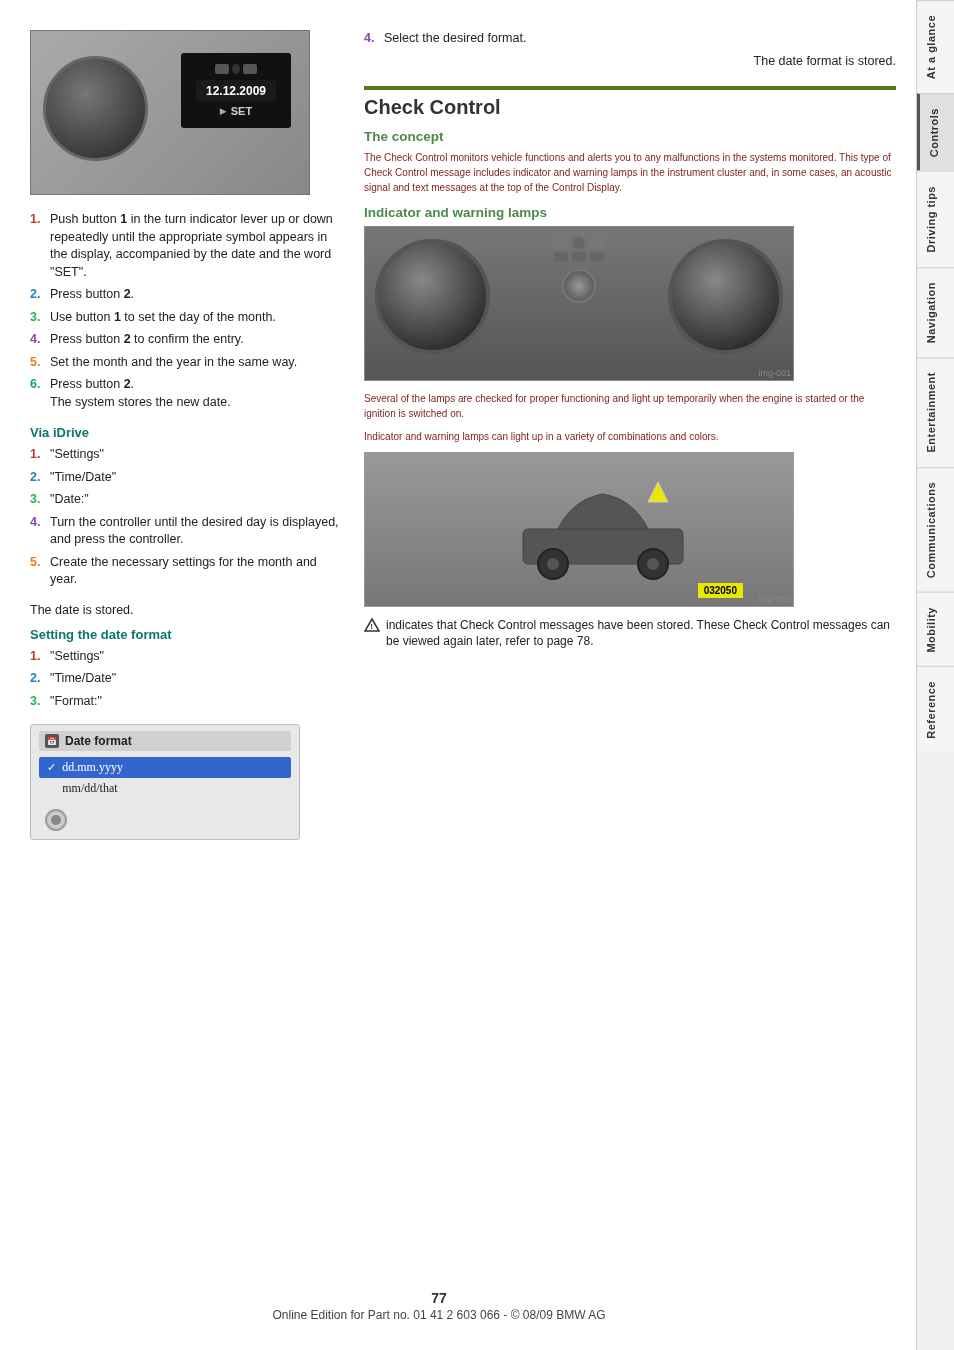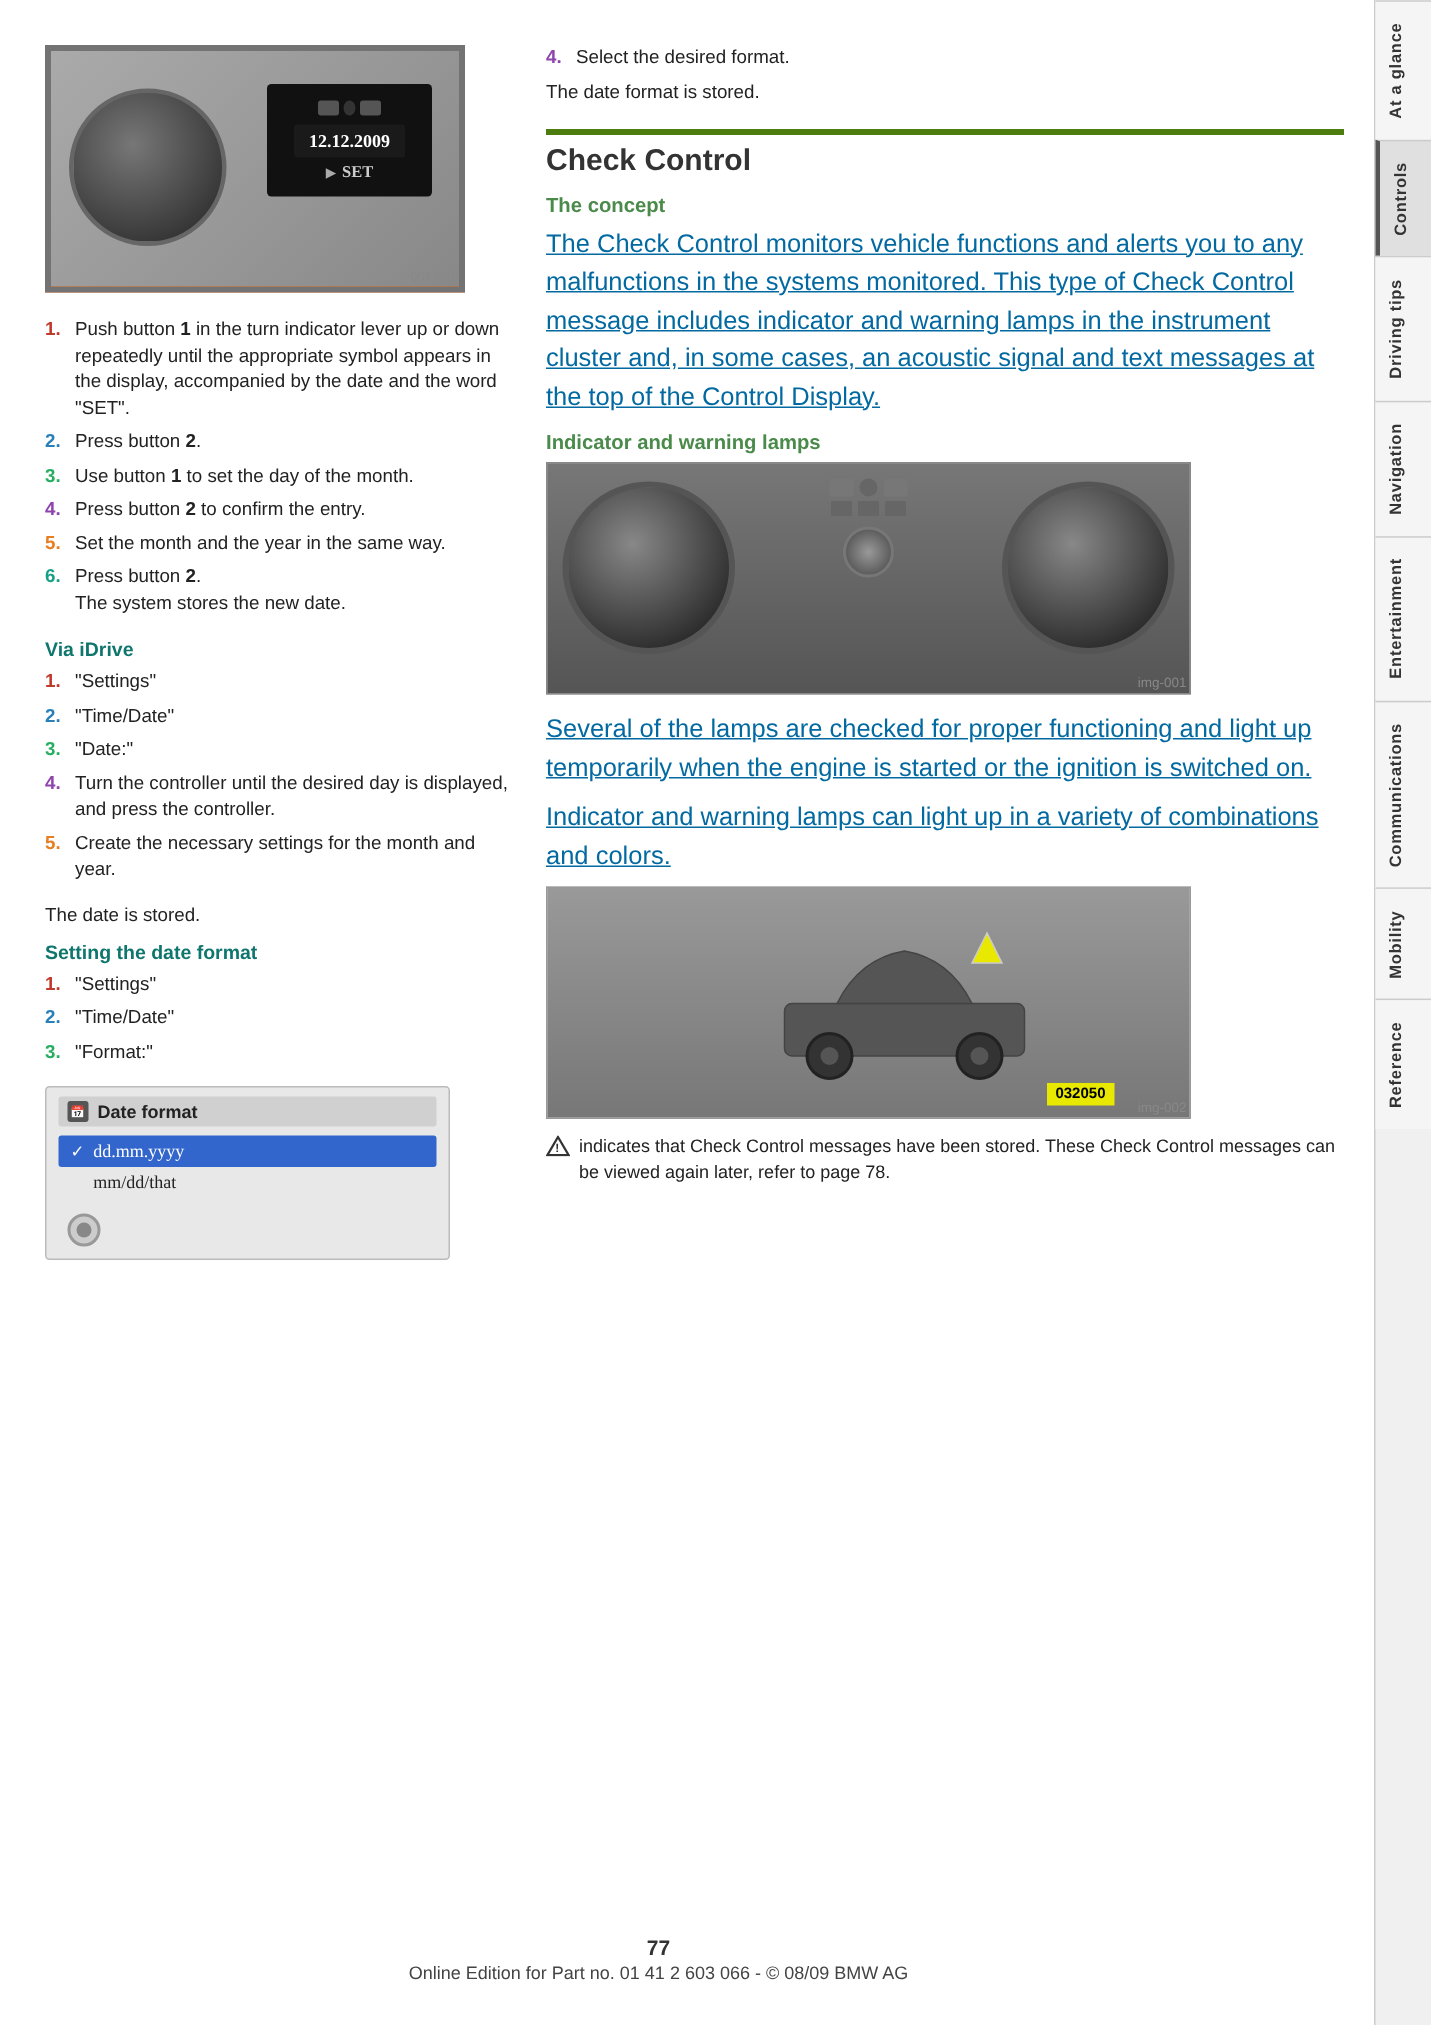--- a/index.html
+++ b/index.html
@@ -63,29 +63,28 @@
     
     .right-column {
       flex: 1;
       padding-right: 10px;
     }
 
     
     .dashboard-image {
       width: 280px;
       height: 165px;
-      background: #f97316;
-      border: 4px solid #737373;
+      background: #4d7c0f;
+      border: 1px solid #737373;
       margin-bottom: 16px;
       position: relative;
       display: flex;
       align-items: center;
       justify-content: center;
       overflow: hidden;
-      font-family: Liberation Serif, serif;
     }
 
     
     .step-list {
       list-style: none;
       margin-bottom: 14px;
     }
 
     .step-list li {
       display: flex;
@@ -195,25 +194,24 @@
 
     .subsection-title {
       color: #4a8a4a;
       font-weight: bold;
       font-size: 13.5px;
       margin-bottom: 6px;
       margin-top: 10px;
     }
 
     .body-text {
-      font-size: 17px;
+      font-size: 10px;
       line-height: 1.5;
       margin-bottom: 8px;
-      color: #0369a1;
-      text-decoration: underline;
+      color: #7f1d1d;
     }
 
     
     .instrument-image {
       width: 100%;
       max-width: 430px;
       height: 155px;
       background: #999;
       border: 1px solid #888;
       margin-bottom: 10px;
@@ -422,21 +420,21 @@
         </div>
 
       </div>
 
       <div class="right-column">
 
         <div class="step-item-right">
           <span class="step-num color-4">4.</span>
           <span>Select the desired format.</span>
         </div>
-        <p style="font-size:12.5px; margin-bottom:18px;">The date format is stored.</p>
+        <p style="font-size:12.5px; margin-bottom:18px;text-align:right;">The date format is stored.</p>
 
         <div class="section-title">Check Control</div>
 
         <div class="subsection-title">The concept</div>
         <p class="body-text">The Check Control monitors vehicle functions and alerts you to any malfunctions in the systems monitored. This type of Check Control message includes indicator and warning lamps in the instrument cluster and, in some cases, an acoustic signal and text messages at the top of the Control Display.</p>
 
         <div class="subsection-title">Indicator and warning lamps</div>
 
         <div class="instrument-image">
           <div style="width:100%; height:100%; background:linear-gradient(180deg,#777,#555); display:flex; align-items:center; justify-content:center; position:relative;">

